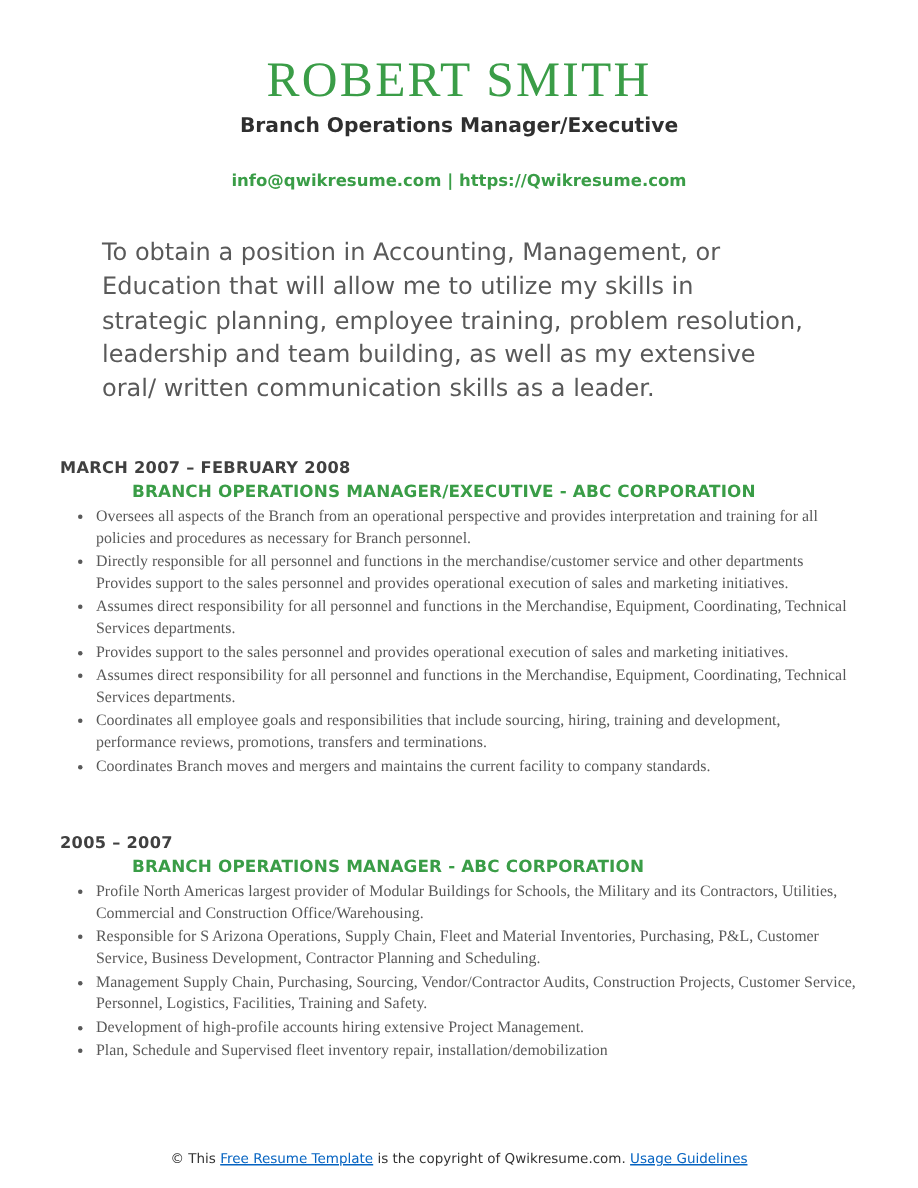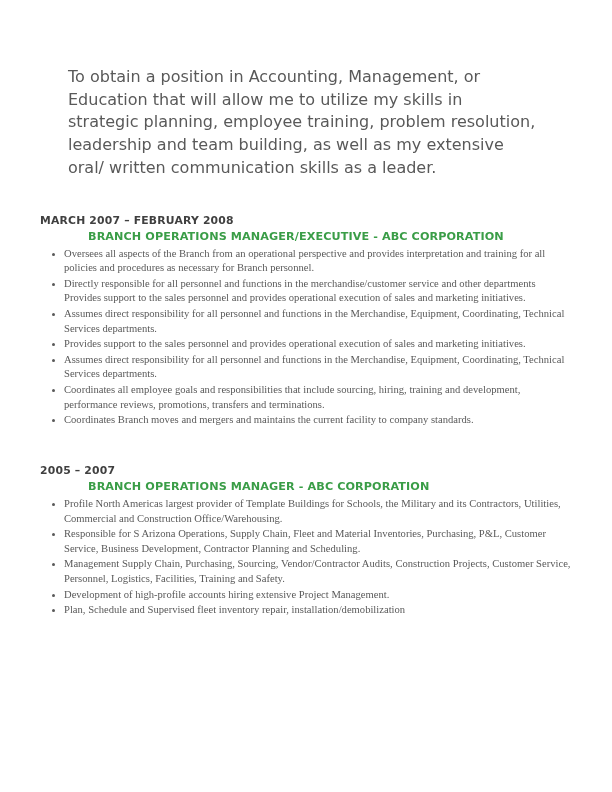--- a/index.html
+++ b/index.html
@@ -85,20 +85,27 @@
     color: #0563c1;
     text-decoration: underline;
     cursor: pointer;
   }
 </style>
 </head>
 <body>
 
 <div class="page">
 
+  <div class="header">
+    <div class="name">ROBERT SMITH</div>
+    <div class="job-title">Branch Operations Manager/Executive</div>
+    <div class="contact">
+      <a>info@qwikresume.com</a><span> | </span><a>https://Qwikresume.com</a>
+    </div>
+  </div>
 
   <p class="objective">To obtain a position in Accounting, Management, or Education that will allow me to utilize my skills in strategic planning, employee training, problem resolution, leadership and team building, as well as my extensive oral/ written communication skills as a leader.</p>
 
   <div class="section first">
     <div class="dates">MARCH 2007 – FEBRUARY 2008</div>
     <div class="role-heading">BRANCH OPERATIONS MANAGER/EXECUTIVE - ABC CORPORATION</div>
     <ul class="bullets">
       <li>Oversees all aspects of the Branch from an operational perspective and provides interpretation and training for all policies and procedures as necessary for Branch personnel.</li>
       <li>Directly responsible for all personnel and functions in the merchandise/customer service and other departments Provides support to the sales personnel and provides operational execution of sales and marketing initiatives.</li>
       <li>Assumes direct responsibility for all personnel and functions in the Merchandise, Equipment, Coordinating, Technical Services departments.</li>
@@ -106,22 +113,25 @@
       <li>Assumes direct responsibility for all personnel and functions in the Merchandise, Equipment, Coordinating, Technical Services departments.</li>
       <li>Coordinates all employee goals and responsibilities that include sourcing, hiring, training and development, performance reviews, promotions, transfers and terminations.</li>
       <li>Coordinates Branch moves and mergers and maintains the current facility to company standards.</li>
     </ul>
   </div>
 
   <div class="section">
     <div class="dates">2005 – 2007</div>
     <div class="role-heading">BRANCH OPERATIONS MANAGER - ABC CORPORATION</div>
     <ul class="bullets">
-      <li>Profile North Americas largest provider of Template Buildings for Schools, the Military and its Contractors, Utilities, Commercial and Construction Office/Warehousing.</li>
+      <li>Profile North Americas largest provider of Modular Buildings for Schools, the Military and its Contractors, Utilities, Commercial and Construction Office/Warehousing.</li>
       <li>Responsible for S Arizona Operations, Supply Chain, Fleet and Material Inventories, Purchasing, P&amp;L, Customer Service, Business Development, Contractor Planning and Scheduling.</li>
       <li>Management Supply Chain, Purchasing, Sourcing, Vendor/Contractor Audits, Construction Projects, Customer Service, Personnel, Logistics, Facilities, Training and Safety.</li>
       <li>Development of high-profile accounts hiring extensive Project Management.</li>
       <li>Plan, Schedule and Supervised fleet inventory repair, installation/demobilization</li>
     </ul>
   </div>
 
+  <div class="footer">
+    <span>© This </span><a>Free Resume Template</a><span> is the copyright of Qwikresume.com. </span><a>Usage Guidelines</a>
+  </div>
 
 </div>
 
 </body></html>

